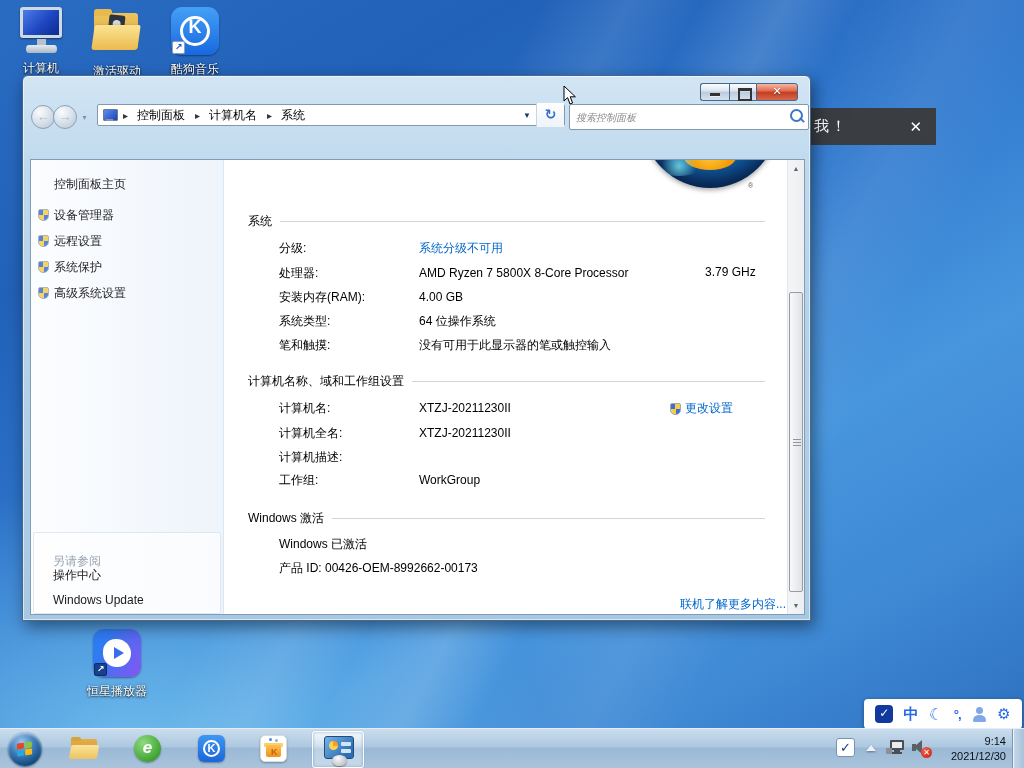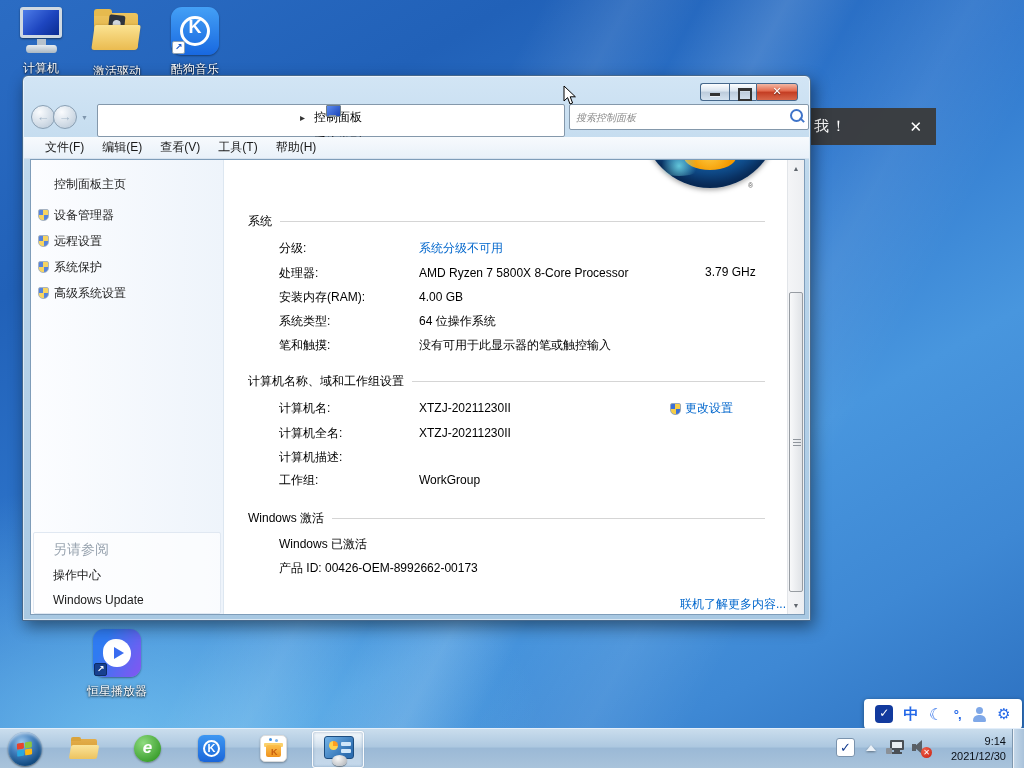--- a/index.html
+++ b/index.html
@@ -72,22 +72,22 @@
   .cap-close::after { content:"✕"; position:absolute; left:0; top:1px; width:100%; text-align:center; color:#fff; font-size:11px; font-weight:bold; text-shadow:0 1px 1px rgba(0,0,0,.5); }
 
   .addr-row { position:absolute; left:8px; top:27px; right:8px; height:28px; }
   .navc { position:absolute; top:2px; width:24px; height:24px; border-radius:50%; border:1px solid #8aa0b4;
     background: radial-gradient(circle at 35% 28%, #fafcfe, #d4dee8 55%, #b4c4d4); color:#a7b9ca; font-size:13px; font-weight:bold; text-align:center; line-height:22px; }
   .nav-back { left:0; } .nav-fwd { left:22px; }
   .nav-back::before { content:"←"; } .nav-fwd::before { content:"→"; }
   .nav-drop { position:absolute; left:50px; top:11px; font-size:7px; color:#7f96ad; }
   .nav-drop::before { content:"▼"; }
 
-  .addrbar { position:absolute; left:66px; top:1px; width:468px; height:33px; background:#fff; border:1px solid #8498ab; border-radius:2px;
-    display:flex; align-items:center;flex-direction:column; }
+  .addrbar { position:absolute; left:66px; top:1px; width:468px; height:22px; background:#fff; border:1px solid #8498ab; border-radius:2px;
+    display:flex; align-items:center; }
   .addr-ico { width:15px; height:13px; margin-left:5px; position:relative; }
   .addr-ico::before { content:""; position:absolute; left:0; top:0; width:13px; height:10px; border:1px solid #6e7d8a; border-radius:1px; background:linear-gradient(135deg,#5d8cf0,#1c45b8); }
   .addr-ico::after { content:""; position:absolute; left:3px; top:10px; width:7px; height:2px; background:#8a97a3; }
   .crumb { font-size:12px; color:#000; padding:0 5px; white-space:nowrap; line-height:24px; }
   .crumb::before { content:"▸"; color:#333; font-size:10px; margin-right:9px; }
   .addr-sp { flex:1; }
   .addr-drop { width:18px; text-align:center; color:#1b3a66; font-size:8px; }
   .addr-drop::before { content:"▼"; }
   .refresh { width:28px; height:24px; border-left:1px solid #c6d5e2; background:linear-gradient(#fefefe,#eef4fa); text-align:center; }
   .refresh::before { content:"↻"; color:#2e6fd0; font-weight:bold; font-size:14px; line-height:23px; }
@@ -105,21 +105,21 @@
   .win-body { position:absolute; left:7px; top:83px; width:775px; height:456px; border:1px solid #7f9db9; background:#fff; display:flex; overflow:hidden; }
 
   .sidebar { position:relative; width:193px; background:linear-gradient(90deg,#fcfdff,#eef4fb); border-right:1px solid #dde7f1; flex:none; }
   .sb-home { position:absolute; left:23px; top:16px; font-size:12px; color:#1f1f1f; }
   .sb-item { position:absolute; left:23px; font-size:12px; color:#1f1f1f; }
   .sb-i0{top:47px} .sb-i1{top:73px} .sb-i2{top:99px} .sb-i3{top:125px}
   .shield { position:absolute; width:11px; height:12px; border-radius:2px 2px 5px 5px; border:1px solid #9aa8b8; opacity:.85;
     background: conic-gradient(#f7ce46 0 25%, #3a6fd8 0 50%, #f7ce46 0 75%, #3a6fd8 0 100%); }
   .sb-sh0{left:7px; top:49px} .sb-sh1{left:7px; top:75px} .sb-sh2{left:7px; top:101px} .sb-sh3{left:7px; top:127px}
   .sb-panel { position:absolute; left:2px; top:372px; width:188px; height:82px; border:1px solid #e0e8f2; background:rgba(255,255,255,.65); border-radius:2px; }
-  .sb-seealso { position:absolute; left:19px; top:8px; font-size:14px; color:#9aa5b1; }
+  .sb-seealso { position:absolute; left:19px; top:20px; font-size:12px; color:#9aa5b1; }
   .sb-bottom-item { position:absolute; left:19px; font-size:12px; color:#1a1a1a; }
   .sb-b0{top:34px} .sb-b1{top:60px}
 
   .main { position:relative; flex:1; overflow:hidden; background:#fff; }
   .orb { position:absolute; left:418px; top:-108px; width:136px; height:136px; border-radius:50%;
     background: radial-gradient(circle at 50% 38%, #5ad0e8 0%, #2a9ec8 22%, #1565a8 48%, #0b3a78 75%, #072a55 100%);
     box-shadow: inset 0 -8px 14px rgba(0,0,0,.35), 0 2px 5px rgba(0,0,0,.35); }
   .orb::before { content:""; position:absolute; left:42px; top:92px; width:52px; height:26px; border-radius:50%;
     background: radial-gradient(circle at 50% 30%, #ffd24d, #f59a00 70%); }
   .orb::after { content:""; position:absolute; left:14px; top:104px; width:46px; height:20px; border-radius:50%;
@@ -297,39 +297,32 @@
       <div class="cap-btn cap-close"></div>
     </div>
 
     <div class="addr-row">
       <div class="navc nav-back"></div>
       <div class="navc nav-fwd"></div>
       <div class="nav-drop"></div>
       <div class="addrbar">
         <div class="addr-ico"></div>
         <span class="crumb">控制面板</span>
-        <span class="crumb">系统类型</span>
+        <span class="crumb">计算机名</span>
         <span class="crumb">系统</span>
         <span class="addr-sp"></span>
         <span class="addr-drop"></span>
         <span class="refresh"></span>
       </div>
       <div class="searchbox">
         <input type="text" placeholder="搜索控制面板" style="">
         <span class="mag"></span>
       </div>
     </div>
 
-    <div class="menu-row">
-      <span class="menu-item">文件(F)</span>
-      <span class="menu-item">编辑(E)</span>
-      <span class="menu-item">查看(V)</span>
-      <span class="menu-item">工具(T)</span>
-      <span class="menu-item">帮助(H)</span>
-    </div>
 
     <div class="win-body">
 
       <div class="sidebar">
         <div class="sb-home">控制面板主页</div>
         <span class="shield sb-sh0"></span>
         <span class="shield sb-sh1"></span>
         <span class="shield sb-sh2"></span>
         <span class="shield sb-sh3"></span>
         <div class="sb-item sb-i0">设备管理器</div>

